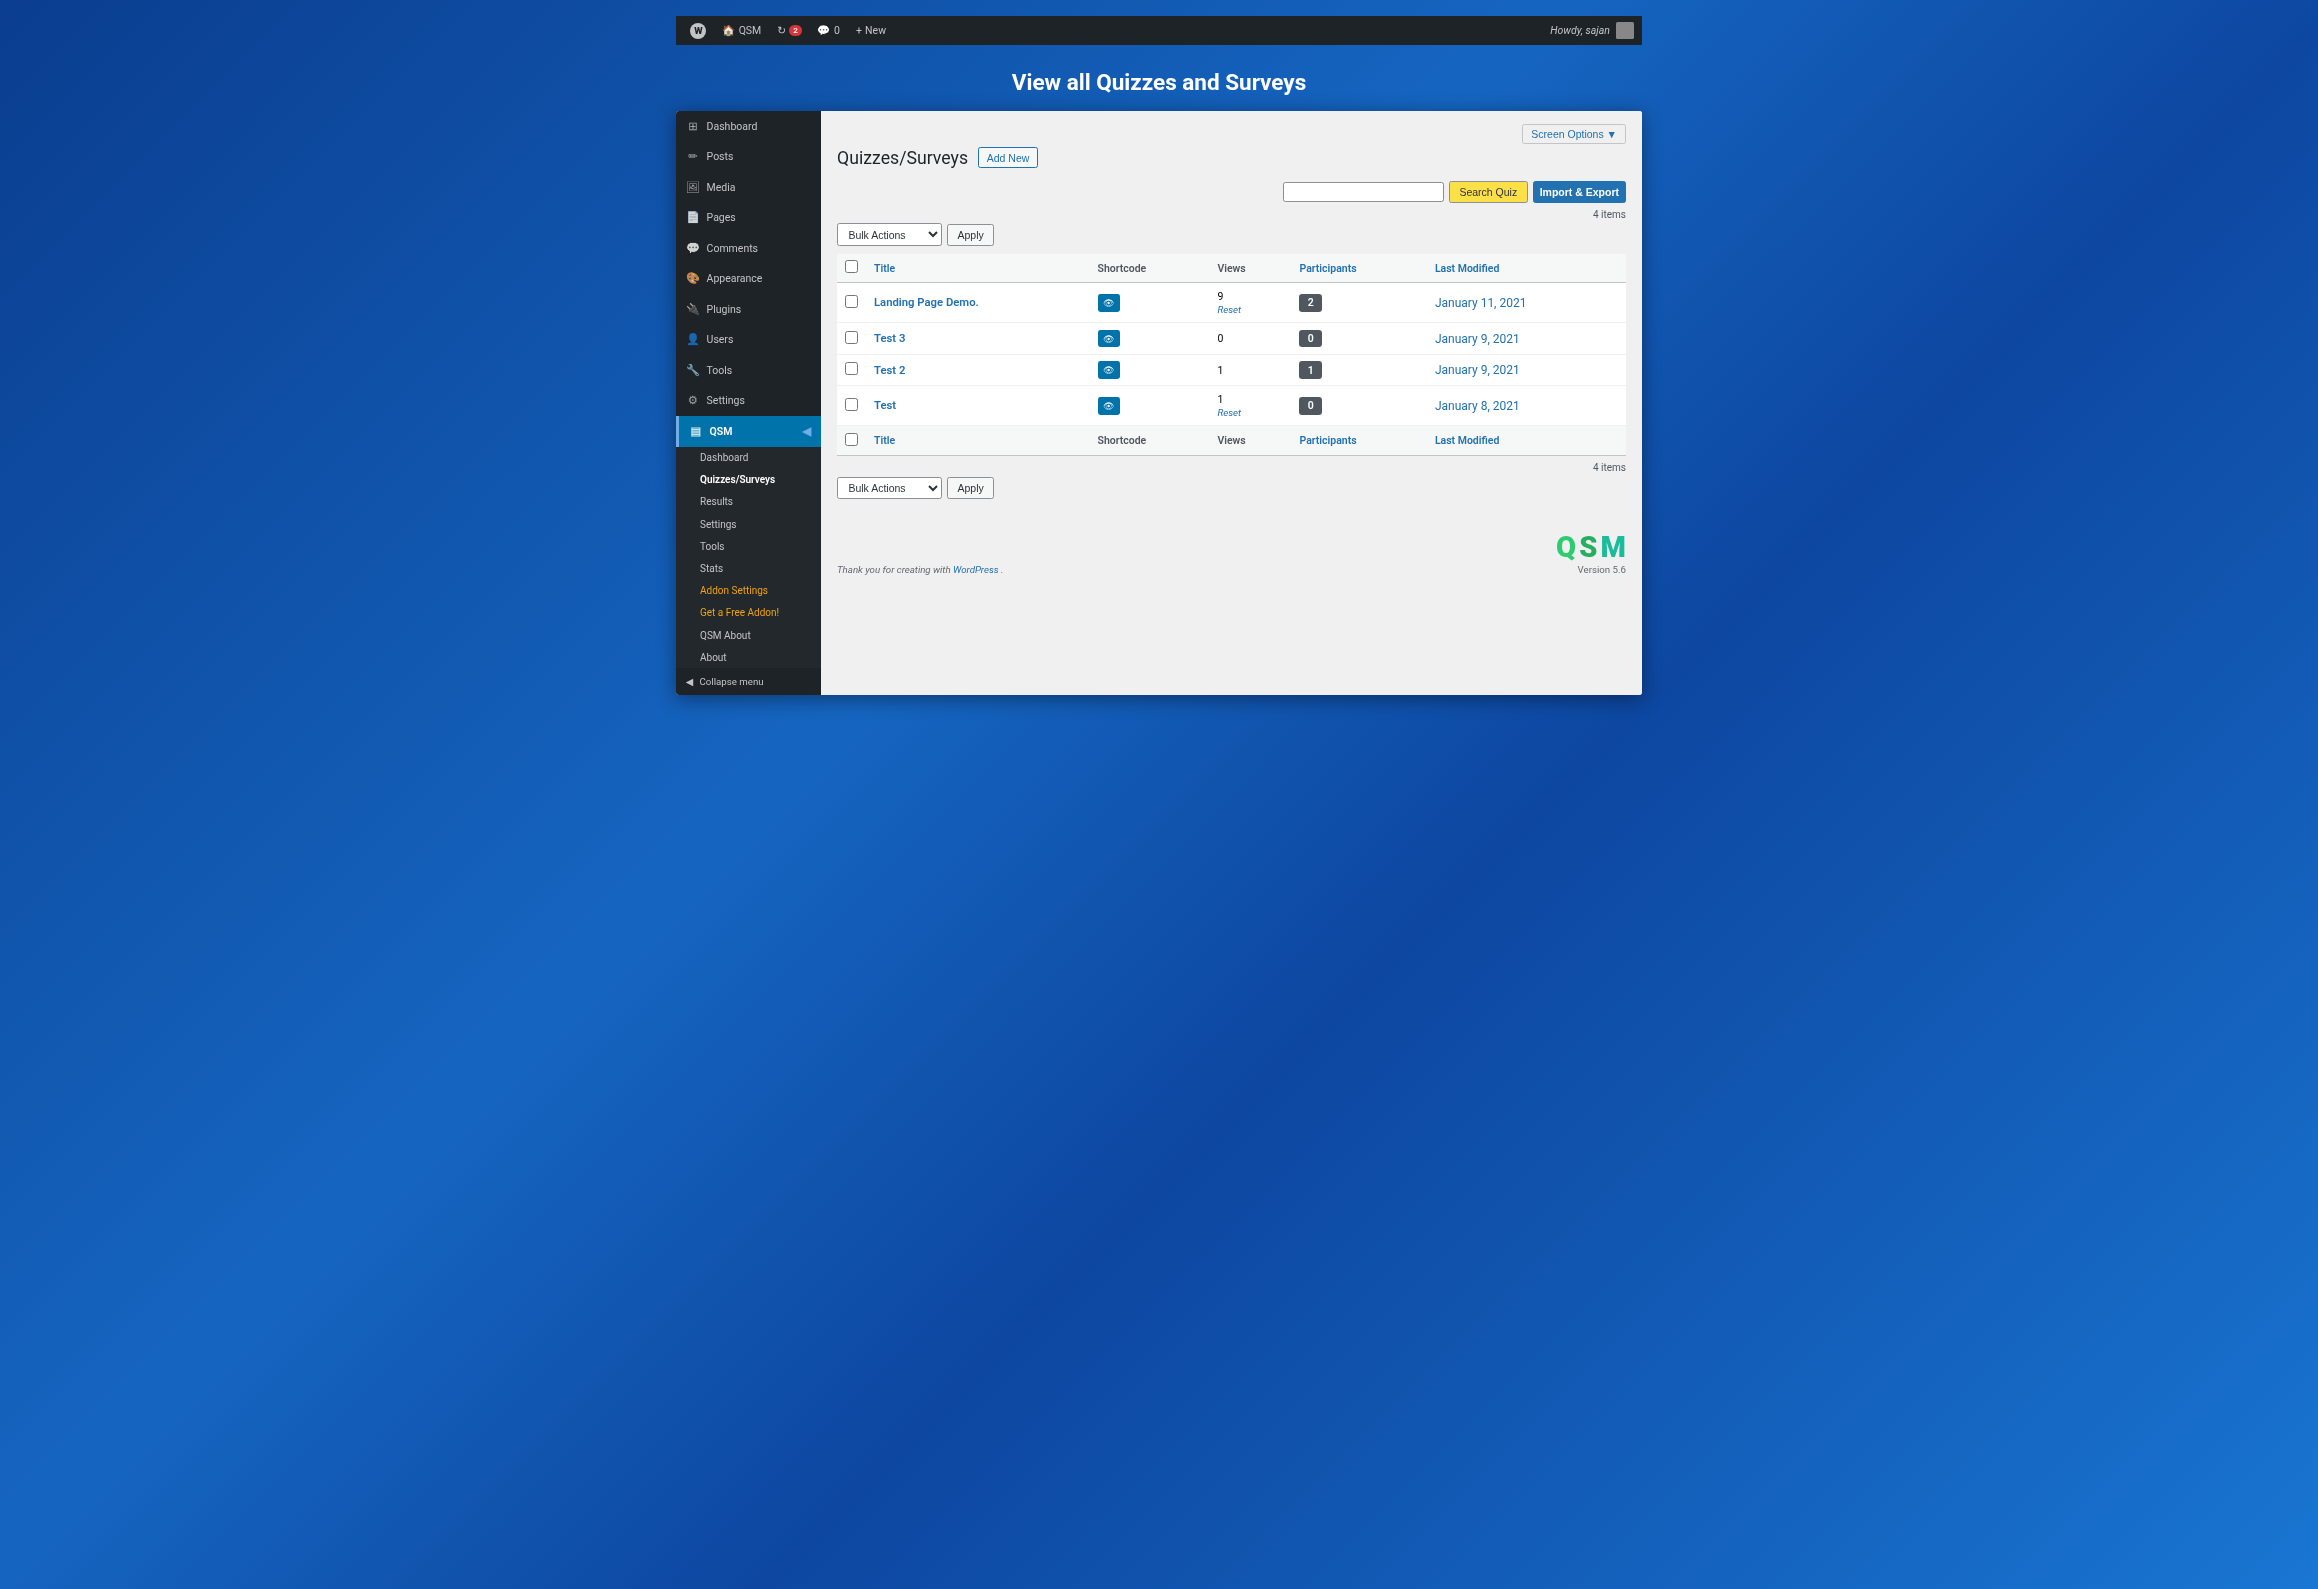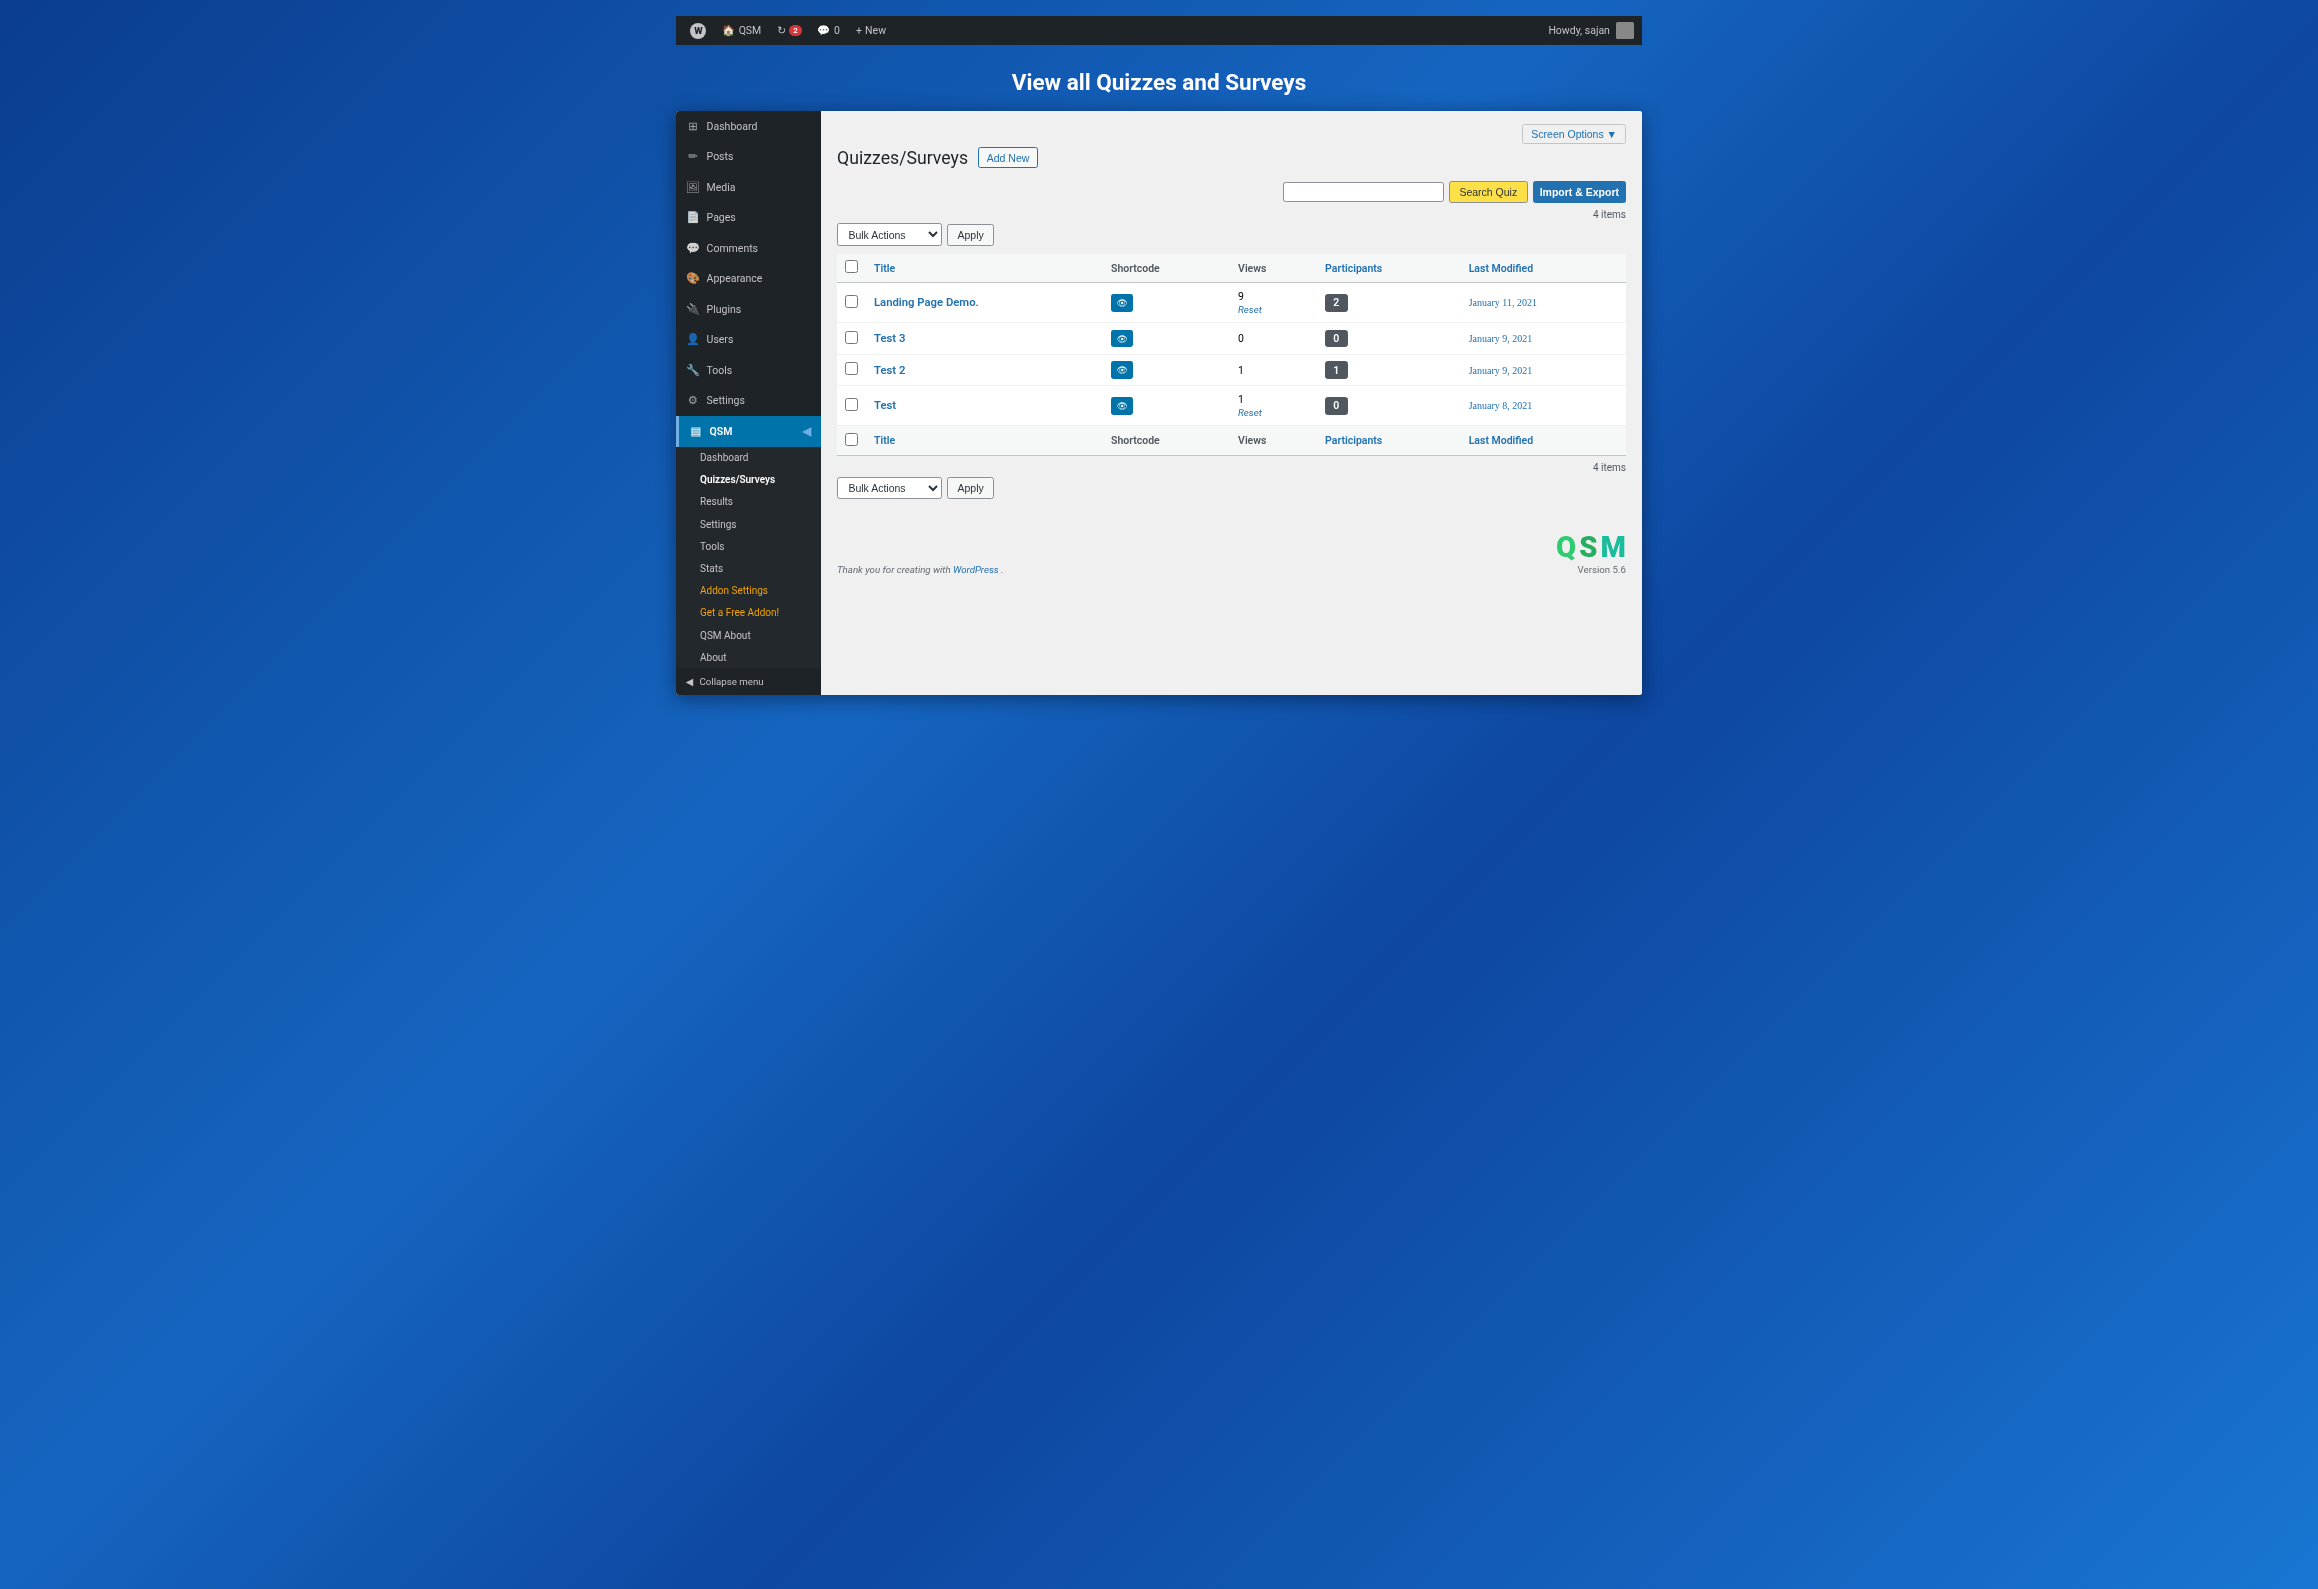--- a/index.html
+++ b/index.html
@@ -69,20 +69,21 @@
       padding: 0.8px 4px;
       font-size: 8px;
       font-weight: 600;
     }
     .admin-bar-right {
       display: flex;
       align-items: center;
       gap: 6.4px;
       color: #c3c4c7;
       font-size: 10.5px;
+      font-style: italic;
     }
     .avatar-small {
       width: 17.7px; height: 17.7px;
       background: #888;
       border-radius: 1.6px;
     }
 
     
     .wp-body {
       display: flex;
@@ -331,22 +332,21 @@
       color: #2271b1;
       font-size: 9.7px;
       text-decoration: none;
       font-style: italic;
     }
 
     
     .modified-link {
       color: #2271b1;
       text-decoration: none;
-      font-size: 10px;
-      font-family: Liberation Serif, serif;
+      font-size: 12px;
     }
 
     
     .content-footer {
       background: #f0f0f1;
       padding: 9.7px 16px;
       display: flex;
       align-items: flex-end;
       justify-content: space-between;
     }

